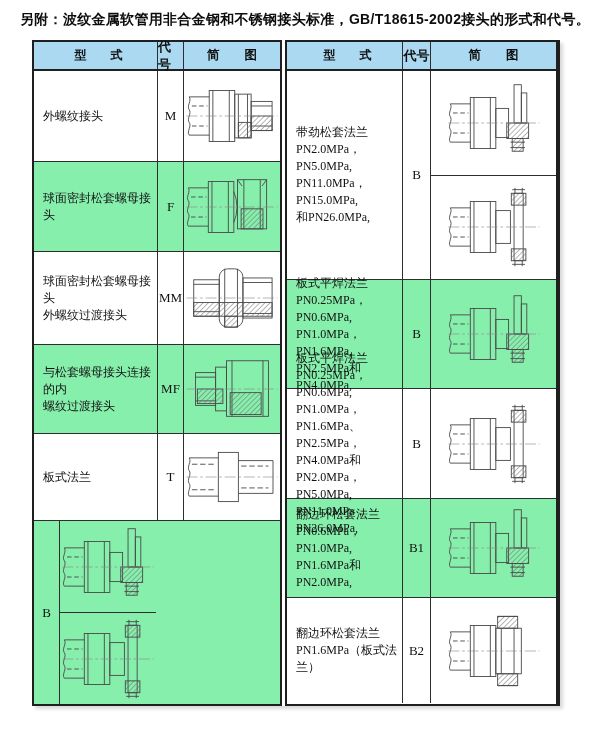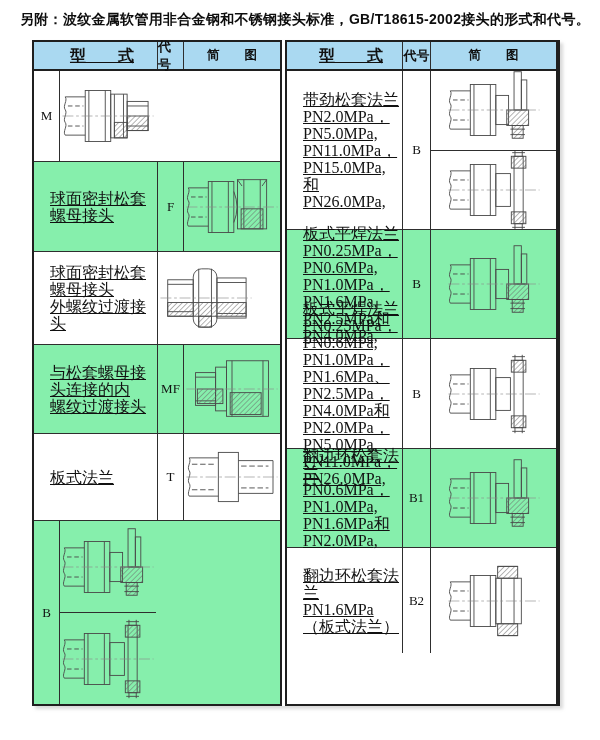--- a/index.html
+++ b/index.html
@@ -25,23 +25,23 @@
     border-bottom:2px solid #1f1f1f;
     font-weight:bold;font-size:12.5px;align-items:stretch;
   }
   .hrow .cell{display:flex;align-items:center;justify-content:center;}
   .row{display:flex;}
   .row + .row{border-top:1px solid #2e2e2e;}
   .cell{box-sizing:border-box;}
   .type{
     border-right:1px solid #2e2e2e;
     display:flex;align-items:center;
-    padding:4px 3px 4px 16px;
+    padding:4px 3px 4px 9px;
     font-family:"Liberation Serif","DejaVu Serif",serif;
-    font-size:16px;line-height:17px;white-space:pre-line;text-decoration:underline;
+    font-size:12px;line-height:17px;white-space:pre-line;
   }
   .code{
     border-right:1px solid #2e2e2e;
     display:flex;align-items:center;justify-content:center;
     font-family:"Liberation Serif","DejaVu Serif",serif;
     font-size:13px;
   }
   .diag{display:flex;flex-direction:column;}
   .dbox{flex:1;display:flex;align-items:center;justify-content:center;overflow:hidden;}
   .dbox + .dbox{border-top:1px solid #2e2e2e;}
@@ -63,20 +63,21 @@
 <div class="tables">
 
   <div class="tbl lt">
     <div class="hrow">
       <div class="cell type">型　　式</div>
       <div class="cell code">代号</div>
       <div class="cell hdiag">简　　图</div>
     </div>
 
     <div class="row" style="height:90px">
+      <div class="cell type">外螺纹接头</div>
       <div class="cell code">M</div>
       <div class="cell diag">
         <div class="dbox">
             <svg width="92" height="82" viewBox="0 0 100 90" xmlns="http://www.w3.org/2000/svg">
               <defs>
                 <pattern id="hp0" width="4" height="4" patternUnits="userSpaceOnUse" patternTransform="rotate(45)">
                   <line x1="0" y1="0" x2="0" y2="4" stroke="#6a6a6a" stroke-width="1.1"></line>
                 </pattern>
               </defs>
               <g stroke="#4a4a4a" fill="none" stroke-width="1">
@@ -122,20 +123,21 @@
                 <line x1="0" y1="45" x2="100" y2="45" stroke="#8a8a8a" stroke-width="0.7" stroke-dasharray="12 3 3 3"></line>
               </g>
             </svg>
           </div>
       </div>
     </div>
 
     <div class="row" style="height:92px">
       <div class="cell type">球面密封松套螺母接头
 外螺纹过渡接头</div>
+      <div class="cell code">MM</div>
       <div class="cell diag">
         <div class="dbox">
             <svg width="92" height="82" viewBox="0 0 100 90" xmlns="http://www.w3.org/2000/svg">
               <defs>
                 <pattern id="hp2" width="4" height="4" patternUnits="userSpaceOnUse" patternTransform="rotate(45)">
                   <line x1="0" y1="0" x2="0" y2="4" stroke="#6a6a6a" stroke-width="1.1"></line>
                 </pattern>
               </defs>
               <g stroke="#4a4a4a" fill="none" stroke-width="1">
                 <rect x="8" y="25" width="28" height="40"></rect>
@@ -257,21 +259,21 @@
     </div>
   </div>
 
   <div class="tbl rt">
     <div class="hrow">
       <div class="cell type">型　　式</div>
       <div class="cell code">代号</div>
       <div class="cell hdiag">简　　图</div>
     </div>
 
-    <div class="row" style="height:158px">
+    <div class="row" style="height:208px">
       <div class="cell type">带劲松套法兰
 PN2.0MPa，PN5.0MPa,
 PN11.0MPa，PN15.0MPa,
 和PN26.0MPa,</div>
       <div class="cell code">B</div>
       <div class="cell diag">
         <div class="dbox">
             <svg width="92" height="82" viewBox="0 0 100 90" xmlns="http://www.w3.org/2000/svg">
               <defs>
                 <pattern id="hp7" width="4" height="4" patternUnits="userSpaceOnUse" patternTransform="rotate(45)">

